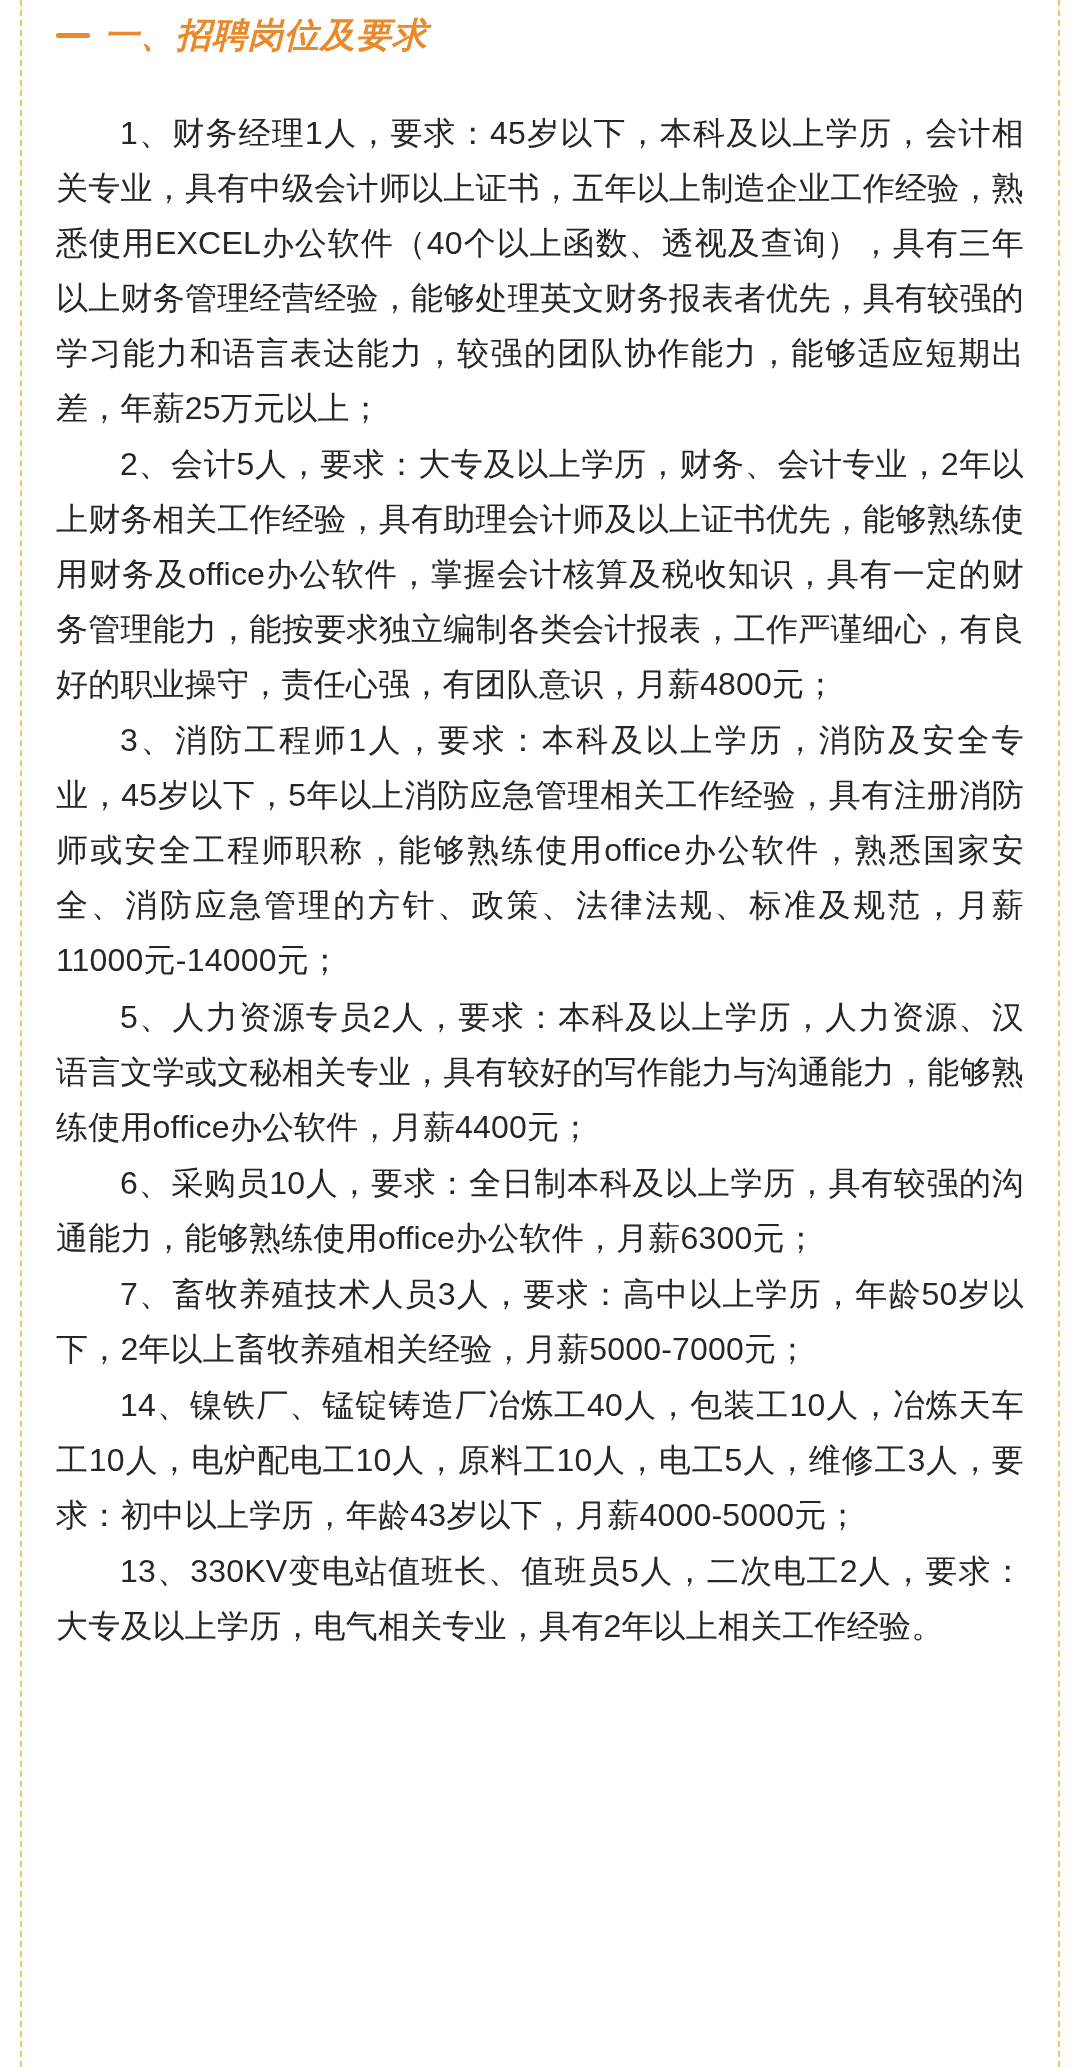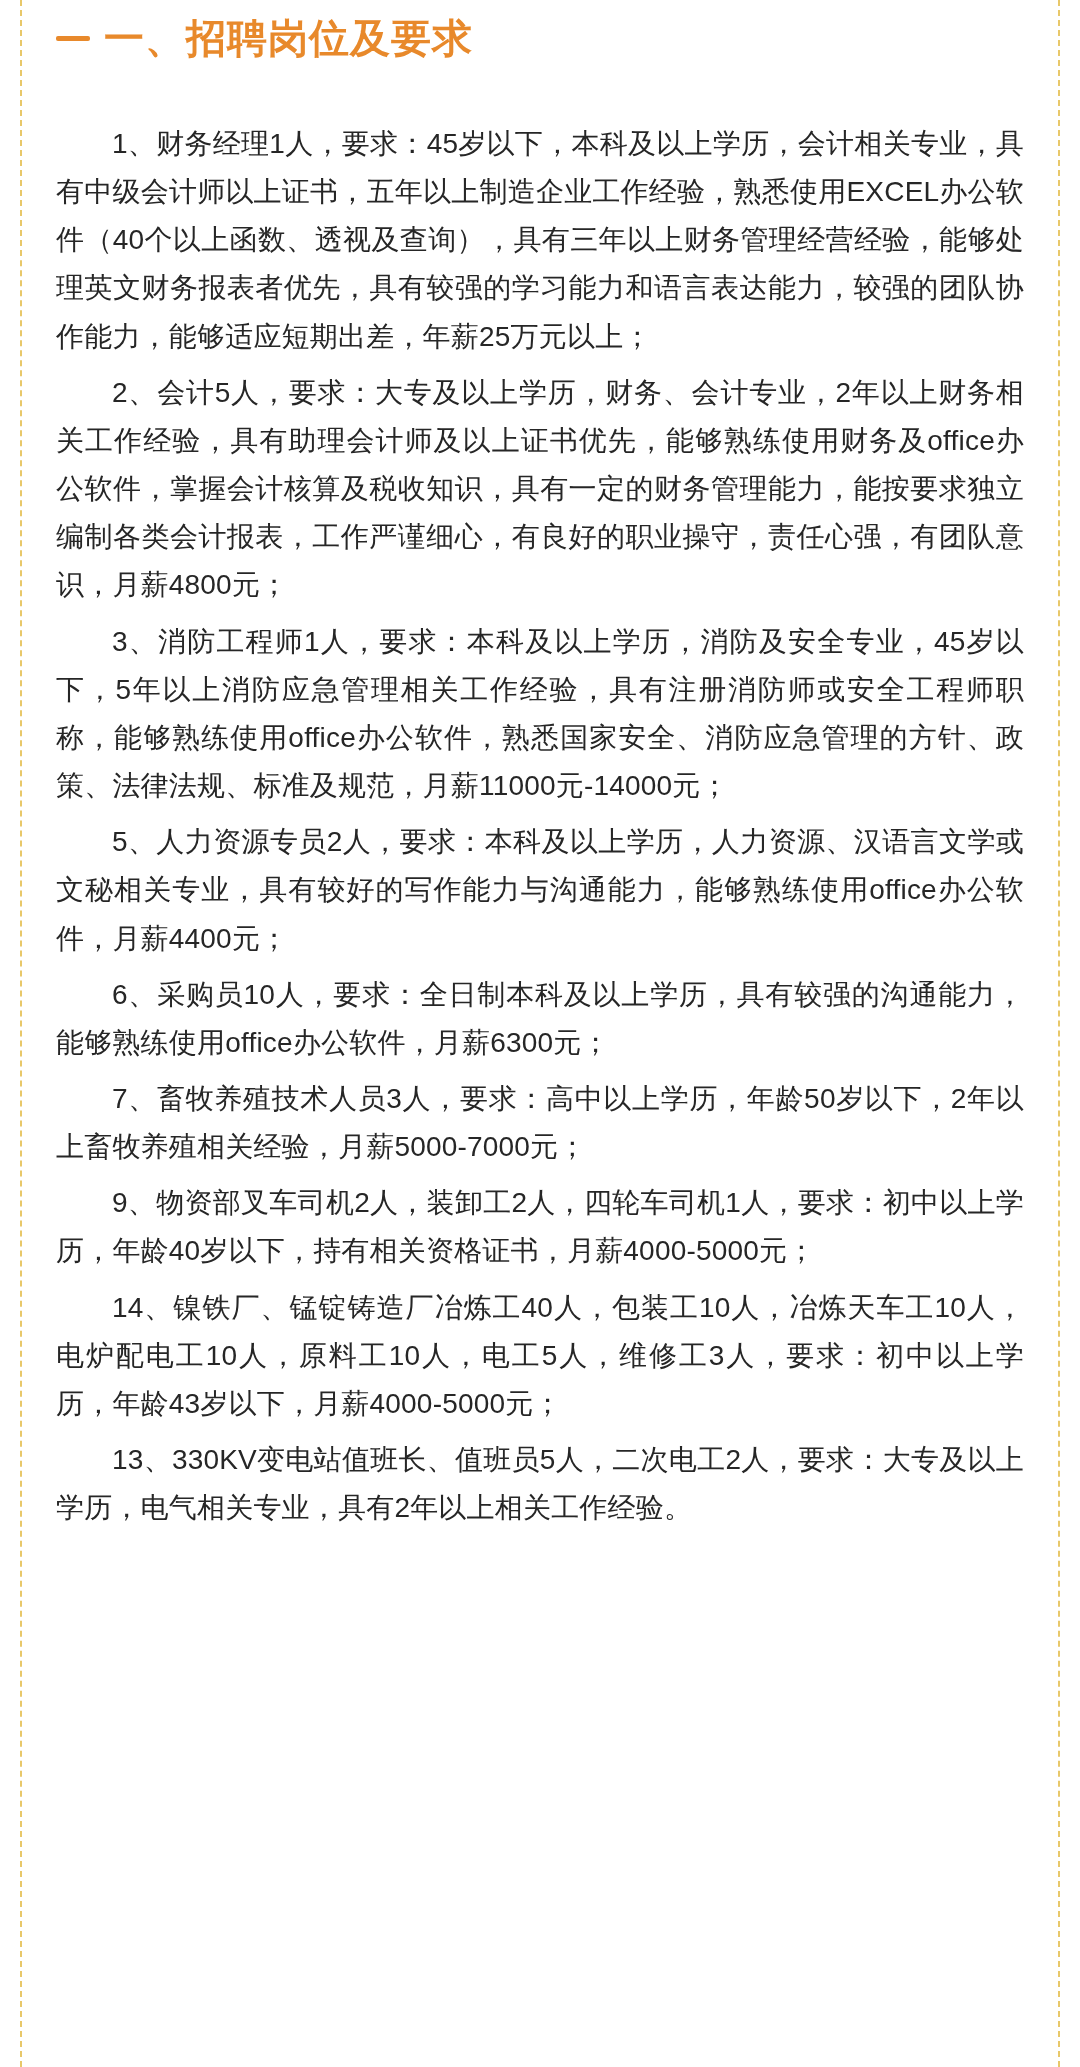--- a/index.html
+++ b/index.html
@@ -48,33 +48,34 @@
   }
   .heading-bar {
     display: inline-block;
     width: 34px;
     height: 5px;
     background: #e8892b;
     border-radius: 2px;
     flex: none;
   }
   .heading-text {
-    font-size: 40px;
+    font-size: 35px;
     font-weight: bold;
     color: #e8892b;
     letter-spacing: 1px;
     line-height: 1.2;
+    font-style: italic;
   }
 
   .body-block {
     padding-top: 44px;
   }
   p.para {
-    margin: 8px 0 1px 0;
-    font-size: 28px;
+    margin: 0 0 1px 0;
+    font-size: 32px;
     line-height: 1.72;
     text-align: justify;
     text-justify: inter-ideograph;
     text-indent: 2em;
     color: #262626;
     letter-spacing: 0.2px;
   }
   p.para.tight {
     margin-bottom: 0;
   }
@@ -93,19 +94,18 @@
       <span class="heading-text">一、招聘岗位及要求</span>
     </div>
 
     <div class="body-block">
       <p class="para">1、财务经理1人，要求：45岁以下，本科及以上学历，会计相关专业，具有中级会计师以上证书，五年以上制造企业工作经验，熟悉使用EXCEL办公软件（40个以上函数、透视及查询），具有三年以上财务管理经营经验，能够处理英文财务报表者优先，具有较强的学习能力和语言表达能力，较强的团队协作能力，能够适应短期出差，年薪25万元以上；</p>
       <p class="para">2、会计5人，要求：大专及以上学历，财务、会计专业，2年以上财务相关工作经验，具有助理会计师及以上证书优先，能够熟练使用财务及office办公软件，掌握会计核算及税收知识，具有一定的财务管理能力，能按要求独立编制各类会计报表，工作严谨细心，有良好的职业操守，责任心强，有团队意识，月薪4800元；</p>
       <p class="para">3、消防工程师1人，要求：本科及以上学历，消防及安全专业，45岁以下，5年以上消防应急管理相关工作经验，具有注册消防师或安全工程师职称，能够熟练使用office办公软件，熟悉国家安全、消防应急管理的方针、政策、法律法规、标准及规范，月薪11000元-14000元；</p>
       <p class="para">5、人力资源专员2人，要求：本科及以上学历，人力资源、汉语言文学或文秘相关专业，具有较好的写作能力与沟通能力，能够熟练使用office办公软件，月薪4400元；</p>
       <p class="para">6、采购员10人，要求：全日制本科及以上学历，具有较强的沟通能力，能够熟练使用office办公软件，月薪6300元；</p>
       <p class="para">7、畜牧养殖技术人员3人，要求：高中以上学历，年龄50岁以下，2年以上畜牧养殖相关经验，月薪5000-7000元；</p>
-      <p class="para">9、物资部叉车司机2人，装卸工2人，四轮车司机1人，要求：初中以上学历，年龄40岁以下，持有相关资格证书，月薪4000-5000元；</p>
       <p class="para">14、镍铁厂、锰锭铸造厂冶炼工40人，包装工10人，冶炼天车工10人，电炉配电工10人，原料工10人，电工5人，维修工3人，要求：初中以上学历，年龄43岁以下，月薪4000-5000元；</p>
       <p class="para tight">13、330KV变电站值班长、值班员5人，二次电工2人，要求：大专及以上学历，电气相关专业，具有2年以上相关工作经验。</p>
     </div>
 
   </div>
 </div>
 
 </body></html>

